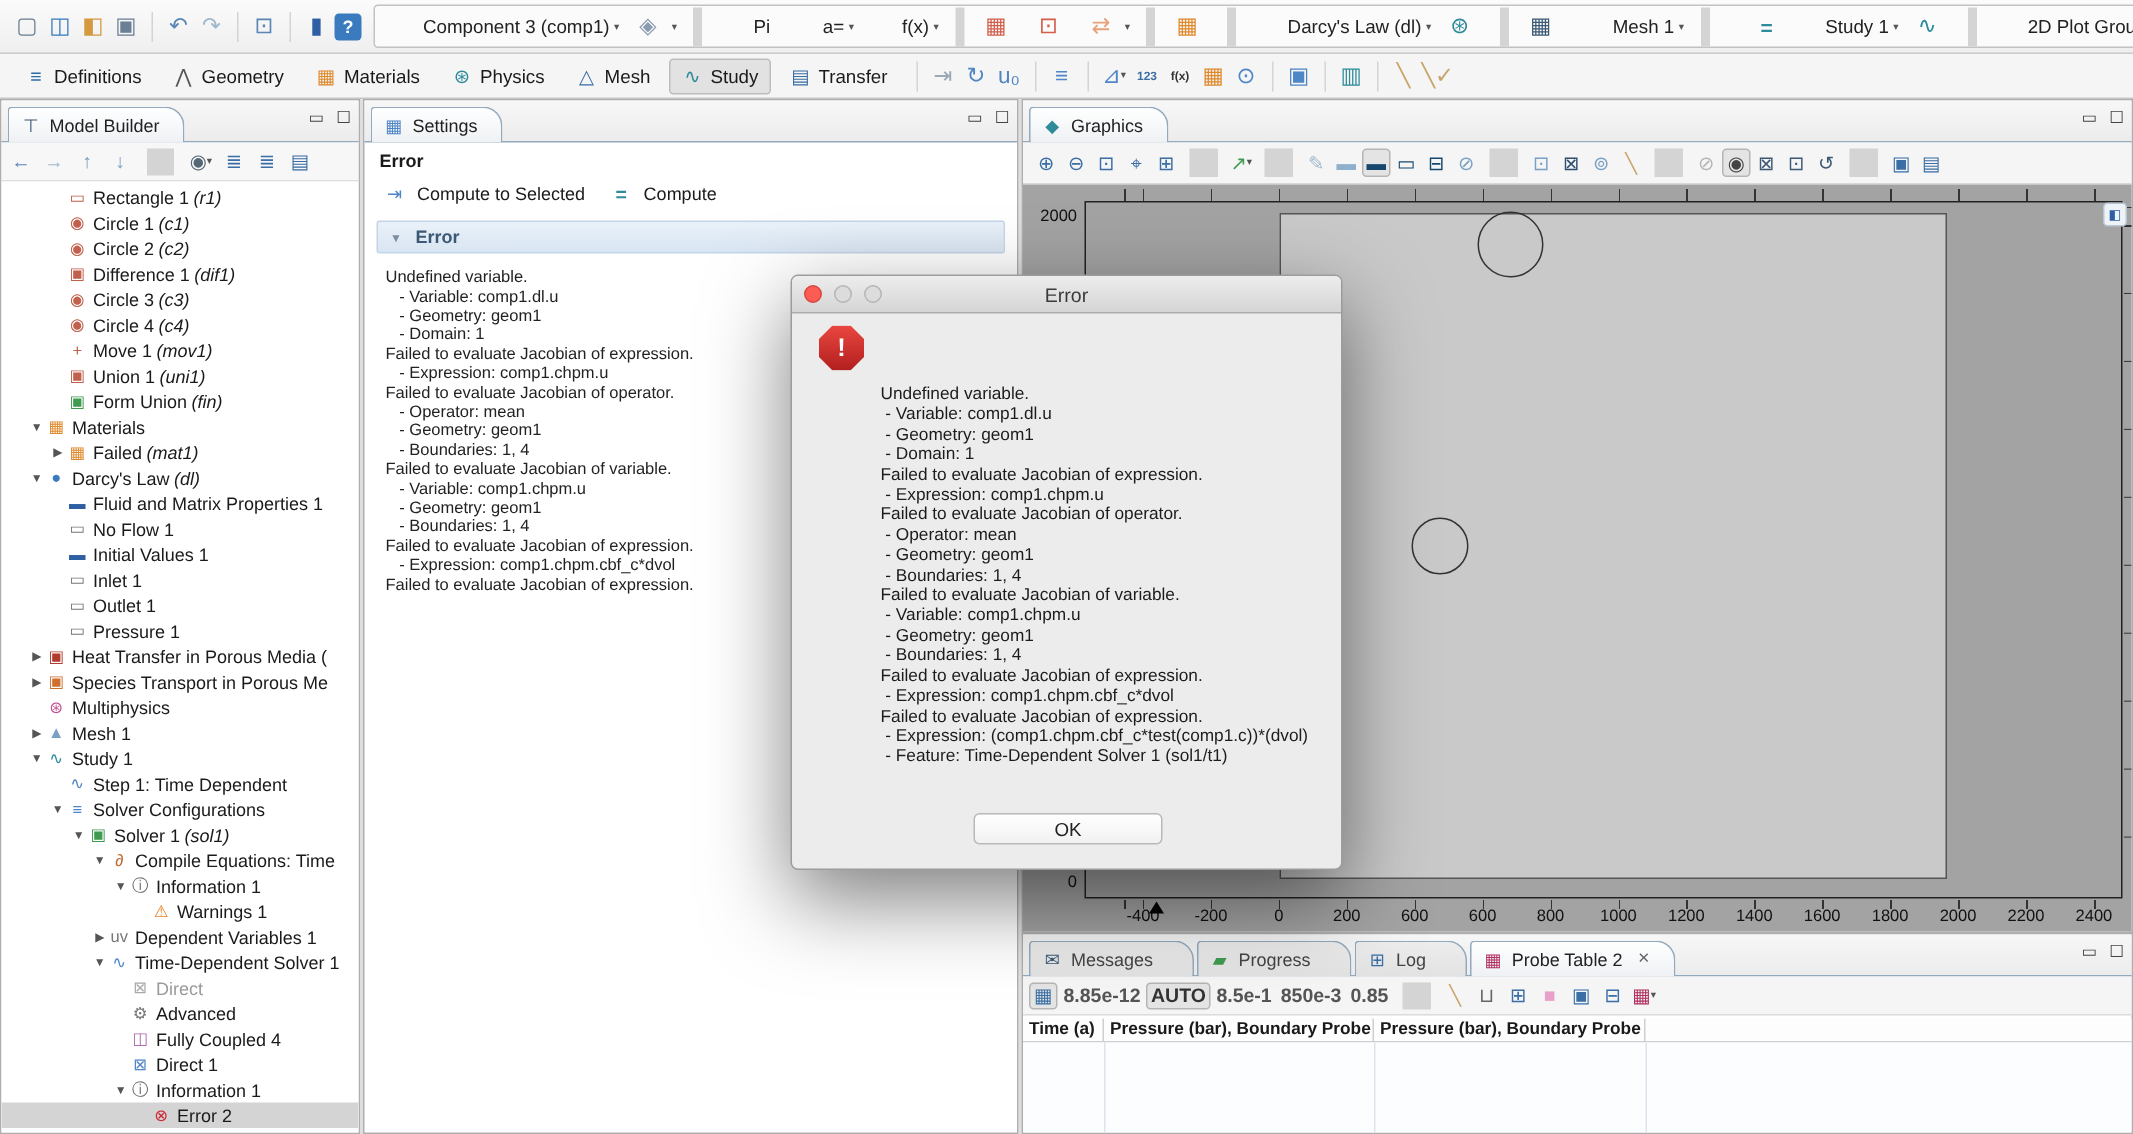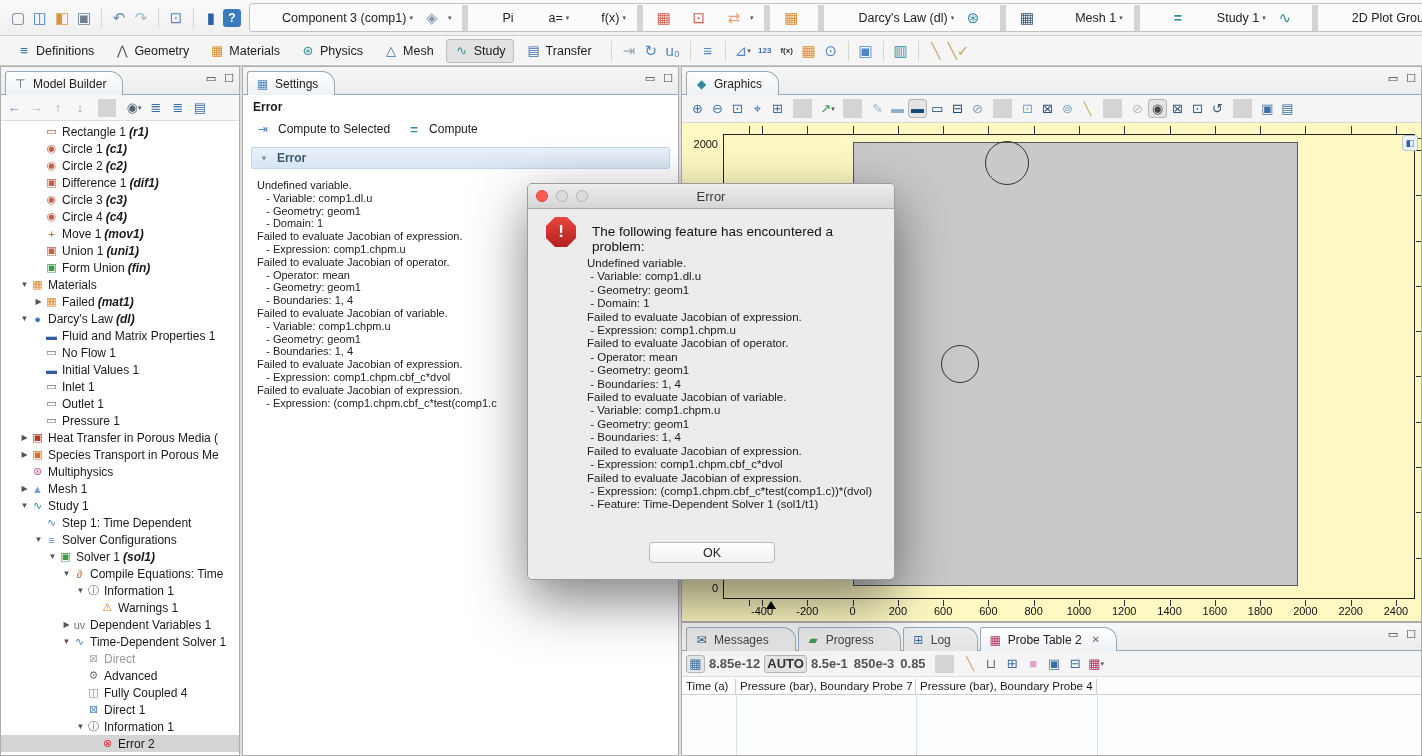--- a/index.html
+++ b/index.html
@@ -33,42 +33,42 @@
 .closex{font-size:10px;color:#666;margin-left:5px;}
 
 
 #mb{left:0;top:66px;width:240px;height:690px;}
 .mbtools{position:absolute;left:0;top:28px;right:0;height:26px;background:#f7f7f7;border-bottom:1px solid #dddddd;display:flex;align-items:center;padding:0 4px;gap:4px;}
 .mbtools .icon{font-size:13px;min-width:18px;height:18px;}
 #tree{position:absolute;left:0;top:54px;right:0;bottom:0;overflow:hidden;background:#fff;padding-top:2px;}
 .trow{display:flex;align-items:center;height:17px;white-space:nowrap;font-size:12px;}
 .trow .arrow{width:11px;font-size:8px;color:#555;text-align:center;flex:none;}
 .trow .ticon{width:15px;font-size:11px;text-align:center;flex:none;margin-right:3px;}
-.trow .tsuffix{font-style:italic;margin-left:3px;font-weight:bold;}
+.trow .tsuffix{font-style:italic;margin-left:3px;}
 .trow.selected{background:#d4d4d4;}
 .trow.dim{color:#9a9a9a;}
 .d1{padding-left:18px;}.d2{padding-left:32px;}.d3{padding-left:46px;}.d4{padding-left:60px;}.d5{padding-left:74px;}.d6{padding-left:88px;}
 
 
 #settings{left:242px;top:66px;width:437px;height:690px;}
 .stitle{position:absolute;left:10px;top:33px;font-weight:bold;font-size:12px;}
 .scompute{position:absolute;left:10px;top:52px;display:flex;align-items:center;gap:14px;font-size:12px;}
 .scompute .cbtn{display:inline-flex;align-items:center;gap:5px;}
 .sectionbar{position:absolute;left:8px;top:80px;right:8px;height:22px;background:linear-gradient(#eaf1f9,#d8e5f2);border:1px solid #c3d5e8;border-radius:2px;display:flex;align-items:center;gap:9px;padding:0 8px;}
 .sectionbar .tri{font-size:8px;color:#7d8ea0;}
 .sectionbar .stext{font-weight:bold;font-size:12px;color:#3b5875;}
 .elines{position:absolute;left:14px;top:112px;right:2px;bottom:4px;overflow:hidden;}
 .eline{white-space:pre;font-size:11px;line-height:12.8px;color:#222;}
 
 
 #graphics{left:681px;top:66px;width:741px;height:556px;}
 .gtools{position:absolute;left:0;top:28px;right:0;height:28px;background:#f5f5f5;border-bottom:1px solid #d8d8d8;display:flex;align-items:center;padding:0 6px;gap:1px;}
 .gtools .icon{font-size:13px;min-width:19px;height:19px;}
 .pressed{background:#e4e4e4;border:1px solid #b5b5b5;border-radius:3px;}
-#canvas{position:absolute;left:0;top:56px;right:0;bottom:0;background:#fef9c3;overflow:hidden;}
+#canvas{position:absolute;left:0;top:56px;right:0;bottom:0;background:#a3a3a3;overflow:hidden;}
 #frame{position:absolute;left:41px;top:11px;width:692px;height:465px;border:1px solid #222;}
 .tickstrip-top{position:absolute;left:41px;top:3px;width:692px;height:8px;background-image:repeating-linear-gradient(90deg,#333 0 1px,transparent 1px 45.29px);background-position-x:39px;}
 .tickstrip-bottom{position:absolute;left:41px;top:477px;width:692px;height:6px;background-image:repeating-linear-gradient(90deg,#333 0 1px,transparent 1px 45.29px);background-position-x:39px;}
 .tickstrip-right{position:absolute;left:734px;top:11px;width:6px;height:465px;background-image:repeating-linear-gradient(180deg,#333 0 1px,transparent 1px 45.29px);background-position-y:16px;}
 #grect{position:absolute;left:171px;top:19px;width:445px;height:444px;background:#c9c9c9;border:1px solid #555;}
 .gcircle{position:absolute;border:1px solid #333;border-radius:50%;background:transparent;}
 #gc1{left:303px;top:18px;width:44px;height:44px;}
 #gc2{left:259px;top:222px;width:38px;height:38px;}
 .ylab{position:absolute;width:34px;text-align:right;font-size:11px;color:#111;left:2px;}
 #ylab-top{top:15px;}
@@ -76,21 +76,21 @@
 .xlabs{position:absolute;left:60px;top:482px;width:674px;display:flex;justify-content:space-between;}
 .xlabs .xt{width:40px;text-align:center;font-size:11px;color:#111;}
 #origin-mark{position:absolute;left:84px;top:478px;width:0;height:0;border-left:5px solid transparent;border-right:5px solid transparent;border-bottom:8px solid #000;}
 #ginfo{position:absolute;left:720px;top:12px;width:16px;height:16px;border:1px solid #b9c6d2;border-radius:3px;background:#eef3f8;display:flex;align-items:center;justify-content:center;font-size:9px;color:#2e5fa3;}
 
 
 #bottom{left:681px;top:622px;width:741px;height:134px;}
 .btools{position:absolute;left:0;top:28px;right:0;height:26px;background:#f5f5f5;border-bottom:1px solid #dcdcdc;display:flex;align-items:center;padding:0 4px;gap:2px;}
 .btools .icon{min-width:19px;height:18px;font-size:13px;}
 .thead{position:absolute;left:0;top:56px;right:0;height:16px;border-bottom:1px solid #cfcfcf;display:flex;background:#fdfdfd;}
-.thead .hc{font-size:11.5px;padding:1px 4px;border-right:1px solid #cfcfcf;white-space:nowrap;overflow:hidden;}
+.thead .hc{font-size:11.5px;padding:1px 4px;border-right:1px solid #cfcfcf;white-space:nowrap;overflow:hidden;font-weight:bold;}
 .w1{width:54px;flex:none;}.w2{width:180px;flex:none;}.w3{width:181px;flex:none;}
 .tbody{position:absolute;left:0;top:72px;right:0;bottom:0;background:#fcfdff;}
 .colline{position:absolute;top:0;bottom:0;width:1px;background:#dde3ea;}
 
 
 #dialog{position:absolute;left:527px;top:183px;width:368px;height:397px;background:#ececec;border:1px solid #9c9c9c;border-radius:5px;box-shadow:0 20px 55px rgba(0,0,0,0.5);z-index:50;overflow:hidden;}
 .dtitle{position:relative;height:25px;background:linear-gradient(#ededed,#d5d5d5);border-bottom:1px solid #ababab;display:flex;align-items:center;padding:0 8px;gap:8px;}
 .tl{width:12px;height:12px;border-radius:50%;flex:none;}
 .tl.red{background:#fb5d55;border:1px solid #d8453e;}
 .tl.gray{background:#dcdcdc;border:1px solid #b5b5b5;}
@@ -664,21 +664,20 @@
         <div class="eline">   - Operator: mean</div>
         <div class="eline">   - Geometry: geom1</div>
         <div class="eline">   - Boundaries: 1, 4</div>
         <div class="eline">Failed to evaluate Jacobian of variable.</div>
         <div class="eline">   - Variable: comp1.chpm.u</div>
         <div class="eline">   - Geometry: geom1</div>
         <div class="eline">   - Boundaries: 1, 4</div>
         <div class="eline">Failed to evaluate Jacobian of expression.</div>
         <div class="eline">   - Expression: comp1.chpm.cbf_c*dvol</div>
         <div class="eline">Failed to evaluate Jacobian of expression.</div>
-        <div class="eline">   - Expression: (comp1.chpm.cbf_c*test(comp1.c</div>
       </div>
   </div>
 
   <div id="graphics" class="panel">
     <div class="tabstrip">
       <span class="ptab">
           <span class="icon" style="color:#2e8b9a;">◆</span>
           <span>Graphics</span>
         </span>
       <span class="chromebtns">
@@ -825,21 +824,20 @@
   <div id="dialog">
     <div class="dtitle">
       <span class="tl red"></span>
       <span class="tl gray"></span>
       <span class="tl gray"></span>
       <span class="dtext">Error</span>
     </div>
     <div class="octagon">
         <span>!</span>
       </div>
-    <div class="dheading">The following feature has encountered a problem:</div>
     <div class="dlines">
 
     <div class="dline">Undefined variable.</div>
         <div class="dline"> - Variable: comp1.dl.u</div>
         <div class="dline"> - Geometry: geom1</div>
         <div class="dline"> - Domain: 1</div>
         <div class="dline">Failed to evaluate Jacobian of expression.</div>
         <div class="dline"> - Expression: comp1.chpm.u</div>
         <div class="dline">Failed to evaluate Jacobian of operator.</div>
         <div class="dline"> - Operator: mean</div>

